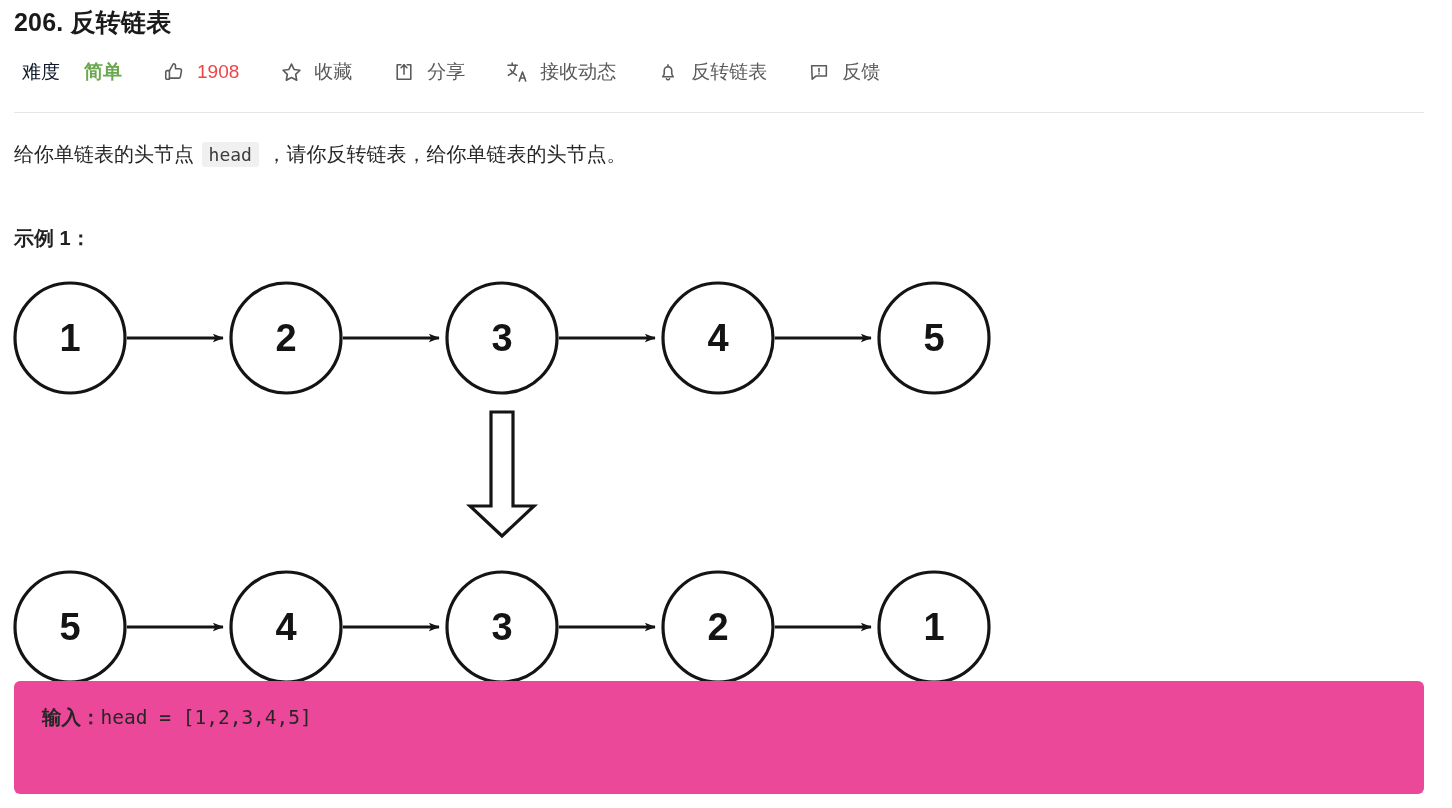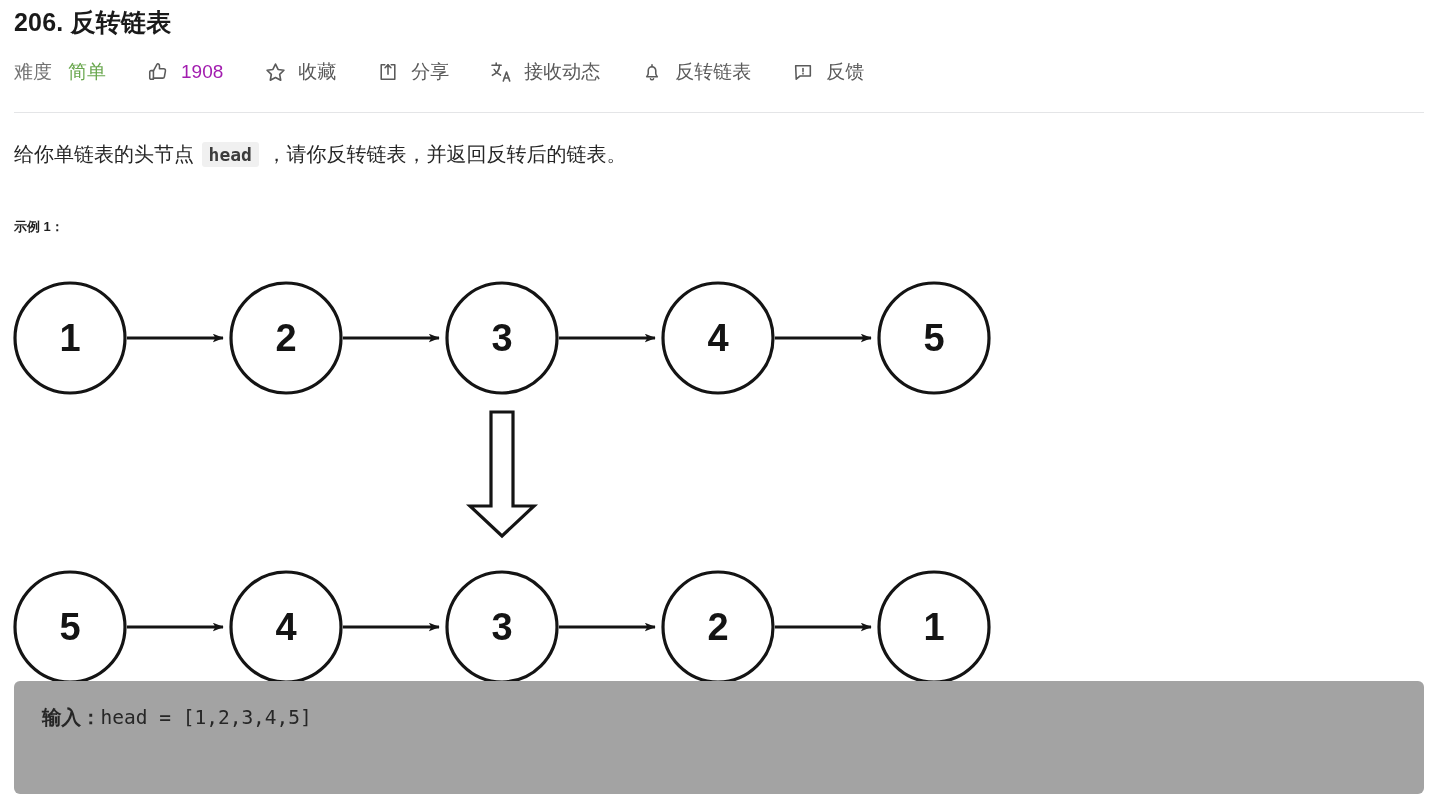--- a/index.html
+++ b/index.html
@@ -46,36 +46,37 @@
     white-space: nowrap;
   }
   .meta-item {
     display: flex;
     align-items: center;
     font-size: 19px;
     color: #5a5a5a;
     height: 32px;
   }
   .meta-item + .meta-item { margin-left: 40px; }
-  .meta-label { color: #737373; }
+  .meta-label { color: #0f172a; margin-left: 8px; }
   .meta-value-easy {
     color: #6aa84f;
-    margin-left: 16px;
+    margin-left: 24px;
+    font-weight: bold;
   }
   .meta-ico {
     display: inline-flex;
     align-items: center;
     justify-content: center;
     width: 24px;
     height: 24px;
     margin-right: 11px;
     flex: 0 0 auto;
   }
   .meta-ico svg { display: block; }
-  .meta-count { color: #a21caf; font-size: 19px; }
+  .meta-count { color: #ef4444; font-size: 19px; }
 
   
   .divider {
     position: absolute;
     left: 14px;
     top: 112px;
     width: 1410px;
     height: 1px;
     background: #e4e5e7;
   }
@@ -91,29 +92,28 @@
     white-space: nowrap;
   }
   .inline-code {
     font-family: "DejaVu Sans Mono", "Liberation Mono", monospace;
     font-size: 18px;
     background: #f0f0f0;
     color: #3c3c3c;
     border-radius: 3px;
     padding: 2px 7px;
     margin: 0 2px;
-    font-weight: bold;
   }
 
   
   .example-head {
     position: absolute;
     left: 14px;
-    top: 218px;
-    font-size: 13px;
+    top: 225px;
+    font-size: 20px;
     font-weight: 700;
     color: #1f1f1f;
   }
 
   
   .diagram {
     position: absolute;
     left: 0px;
     top: 266px;
     width: 1010px;
@@ -121,21 +121,21 @@
   }
   .diagram svg { display: block; }
 
   
   .code-block {
     position: absolute;
     left: 14px;
     top: 681px;
     width: 1410px;
     height: 113px;
-    background: #a3a3a3;
+    background: #ec4899;
     border-radius: 6px;
     box-sizing: border-box;
     padding: 19px 0 0 28px;
   }
   .code-line {
     font-family: "DejaVu Sans Mono", "Liberation Mono", monospace;
     font-size: 19.5px;
     line-height: 36px;
     color: #262626;
     white-space: pre;
@@ -220,21 +220,21 @@
         </svg>
       </span>
       <span>反馈</span>
     </div>
 
   </div>
 
   <div class="divider"></div>
 
   <div class="desc">
-    <span>给你单链表的头节点 </span><span class="inline-code">head</span><span> ，请你反转链表，并返回反转后的链表。</span>
+    <span>给你单链表的头节点 </span><span class="inline-code">head</span><span> ，请你反转链表，给你单链表的头节点。</span>
   </div>
 
   <div class="example-head">示例 1：</div>
 
   <div class="diagram">
     <svg width="1010" height="420" viewBox="0 0 1010 420">
       <defs>
         <marker id="arrowhead" markerWidth="11" markerHeight="9" refX="10.2" refY="4.5" orient="auto" markerUnits="userSpaceOnUse">
           <path d="M0,0.2 L11,4.5 L0,8.8 L2.6,4.5 z" fill="#141414"></path>
         </marker>

